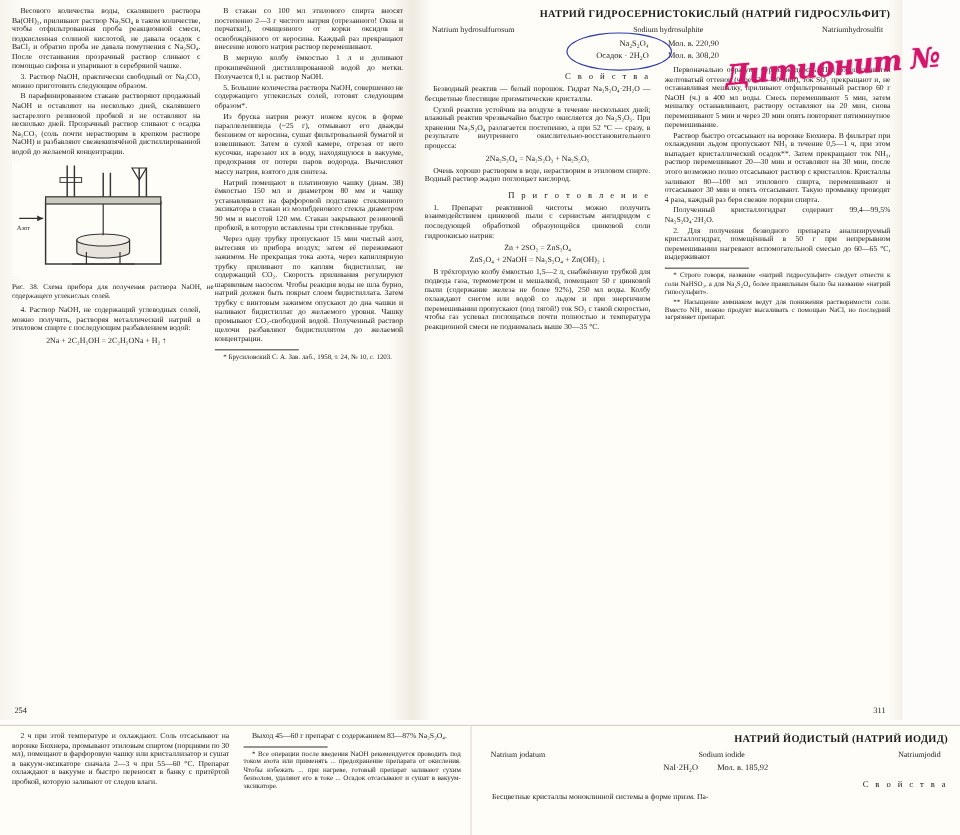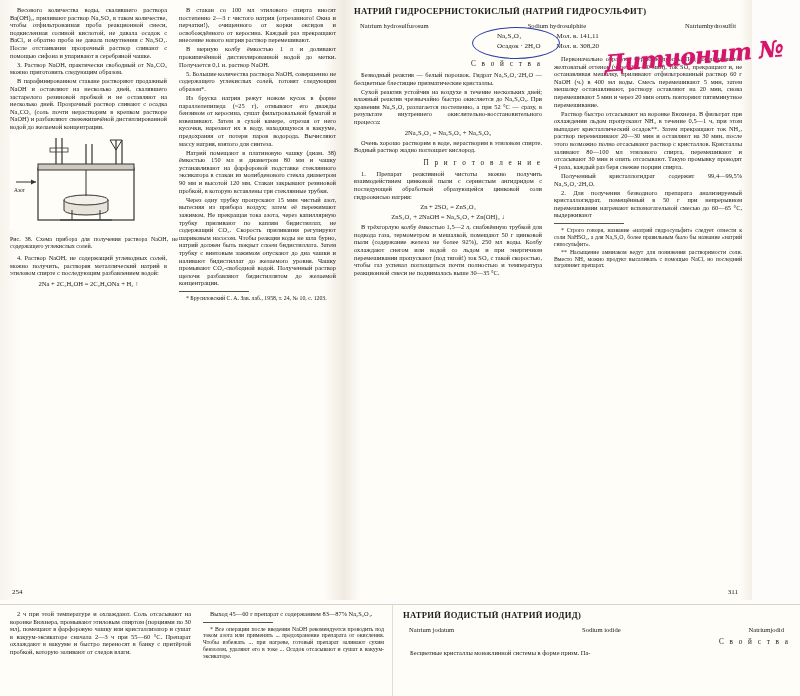--- a/index.html
+++ b/index.html
@@ -63,41 +63,41 @@
   }
   p.t {
     margin: 0 0 1.5px 0;
     font-size: 6.4px;
     line-height: 7.6px;
     text-align: justify;
     text-indent: 7px;
     hyphens: auto;
   }
   .hdr-title {
-    text-align: left;
+    text-align: right;
     font-size: 8.6px;
     font-weight: bold;
     letter-spacing: .3px;
     margin: 0 0 6px 0;
   }
   .names {
     display: flex;
     justify-content: space-between;
     font-size: 6.6px;
     margin: 0 6px 2px 6px;
   }
   .formula-block {
     display: flex;
     justify-content: center;
     gap: 16px;
     font-size: 7px;
     margin: 2px 0 4px 0;
     position: relative;
   }
-  .formula-block .fcol { text-align: left; line-height: 10px; }
+  .formula-block .fcol { text-align: right; line-height: 10px; }
   .ellipse {
     position: absolute;
     border: 1.6px solid #2b3ea8;
     border-radius: 50%;
     pointer-events: none;
   }
   .sect {
     text-align: right;
     font-size: 7.2px;
     letter-spacing: 2px;
@@ -256,21 +256,21 @@
         <span>Sodium hydrosulphite</span>
         <span>Natriumhydrosulfit</span>
       </div>
 
       <div class="formula-block">
         <div class="fcol">
           <div>Na₂S₂O₄</div>
           <div>Осадок · 2H₂O</div>
         </div>
         <div class="fcol">
-          <div>Мол. в. 141,11</div>
+          <div>Мол. в. 220,90</div>
           <div>Мол. в. 308,20</div>
         </div>
         <div class="ellipse" style="left:118px; top:-4px; width:86px; height:30px;"></div>
       </div>
 
       <div class="col2">
         <div class="sect">С в о й с т в а</div>
         <p class="t">Безводный реактив — белый порошок. Гидрат Na₂S₂O₄·2H₂O — бесцветные блестящие призматические кристаллы.</p>
         <p class="t">Сухой реактив устойчив на воздухе в течение нескольких дней; влажный реактив чрезвычайно быстро окисляется до Na₂S₂O₅. При хранении Na₂S₂O₄ разлагается постепенно, а при 52 °C — сразу, в результате внутреннего окислительно-восстановительного процесса:</p>
         <p class="eq">2Na₂S₂O₄ = Na₂S₂O₃ + Na₂S₂O₅</p>
@@ -307,18 +307,26 @@
         <p class="footnote">* Все операции после введения NaOH рекомендуется проводить под током азота или применять ... предохранение препарата от окисления. Чтобы избежать ... при нагреве, готовый препарат заливают сухим бензолом, удаляют его в токе ... Осадок отсасывают и сушат в вакуум-эксикаторе.</p>
       </div>
     </div>
     <div class="br">
       <div class="hdr-title">НАТРИЙ ЙОДИСТЫЙ (НАТРИЙ ИОДИД)</div>
       <div class="names">
         <span>Natrium jodatum</span>
         <span>Sodium iodide</span>
         <span>Natriumjodid</span>
       </div>
+      <div class="formula-block">
+        <div class="fcol">
+          <div>NaI·2H₂O</div>
+        </div>
+        <div class="fcol">
+          <div>Мол. в. 185,92</div>
+        </div>
+      </div>
       <div class="sect">С в о й с т в а</div>
       <p class="t">Бесцветные кристаллы моноклинной системы в форме призм. Па-</p>
     </div>
   </div>
 
 </div>
 
 </body></html>

